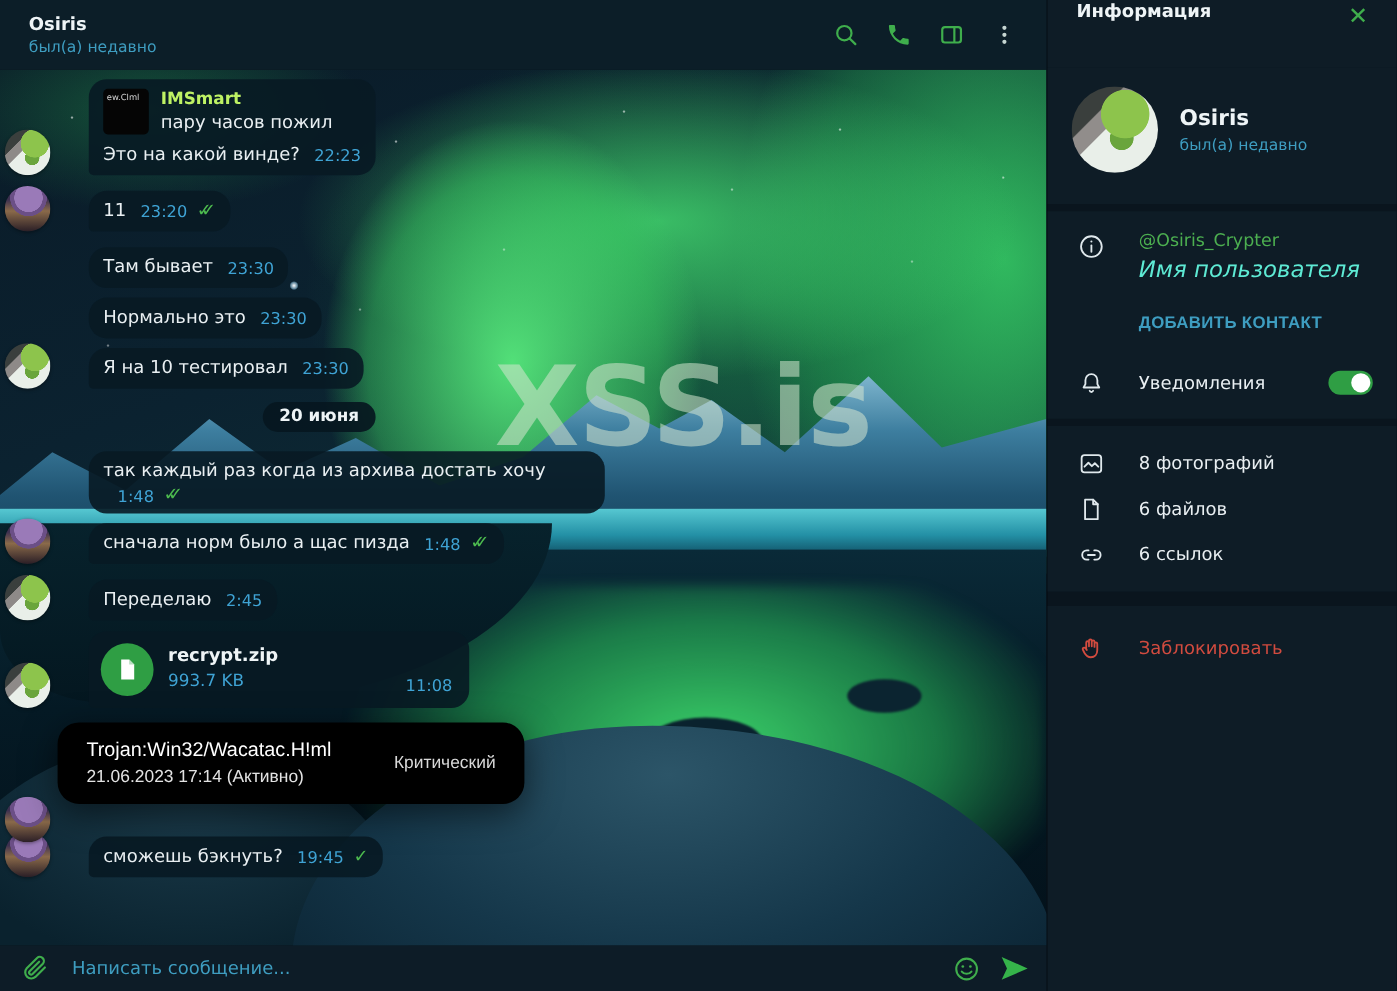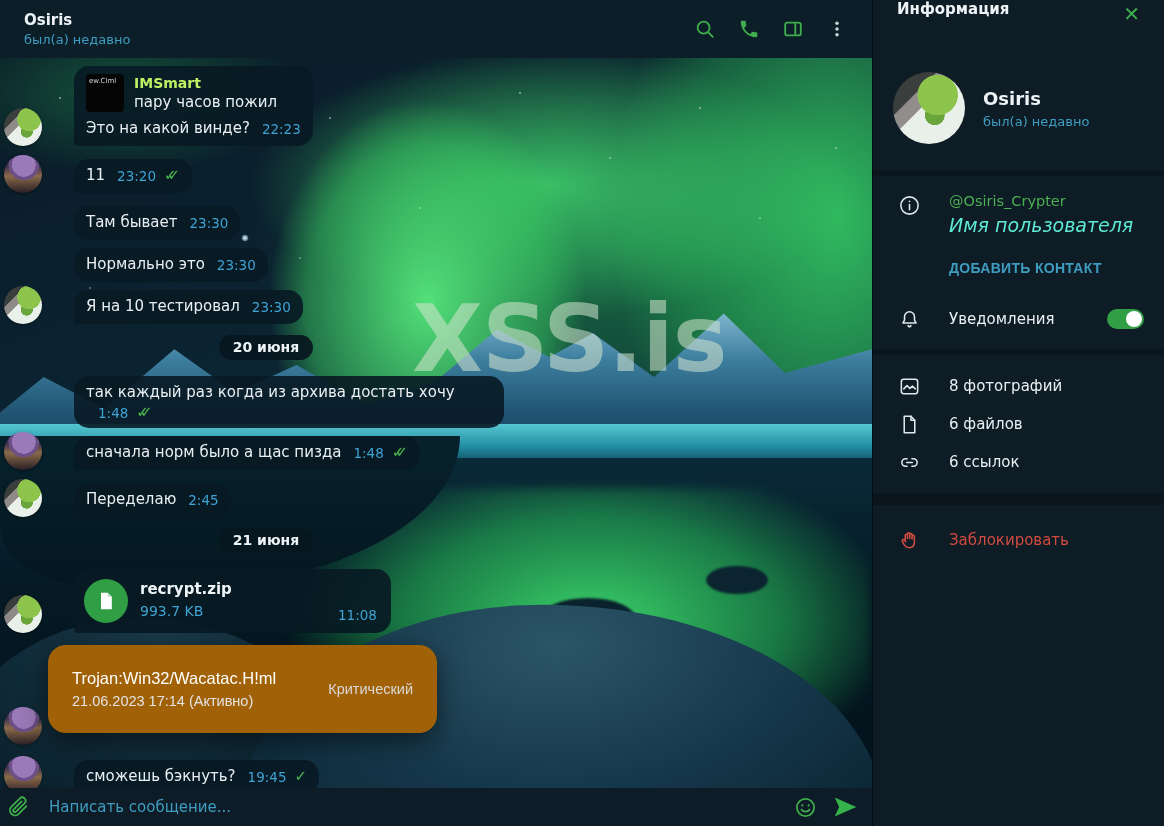--- a/index.html
+++ b/index.html
@@ -99,29 +99,29 @@
   .file-bubble { display:flex; align-items:flex-start; padding:10px 14px 10px 10px; }
   .file-badge { width:44px; height:44px; border-radius:50%; background:#2f9e44; display:flex; align-items:center; justify-content:center; flex:0 0 44px; cursor:pointer; }
   .file-col { margin-left:12px; min-width:150px; }
   .file-name { color:#eef4f6; font-size:15px; font-weight:bold; line-height:20px; }
   .file-size { color:#3fa3d4; font-size:14px; margin-top:4px; }
   .file-time { align-self:flex-end; color:#3fa3d4; font-size:13.5px; margin-left:48px; }
 
   
   .alert-wrap { position:relative; margin:12px 0 14px 44px; }
   .alert-av { position:absolute; left:-44px; top:62px; z-index:0; }
-  .alert-box { position:relative; z-index:1; width:389px; height:88px; background:#a16207; border-radius:18px;
+  .alert-box { position:relative; z-index:1; width:389px; height:68px; background:#000000; border-radius:18px;
     box-shadow:0 8px 28px rgba(0,0,0,.55); display:flex; align-items:center; padding:0 24px; cursor:pointer; }
   .alert-col { flex:1; }
   .alert-title { color:#ffffff; font-size:16.5px; line-height:22px; font-family:"Liberation Sans",sans-serif; }
   .alert-sub { color:#e3e3e3; font-size:14.5px; line-height:20px; margin-top:2px; font-family:"Liberation Sans",sans-serif; }
   .alert-sev { color:#d9d9d9; font-size:14.5px; margin-left:12px; font-family:"Liberation Sans",sans-serif;text-align:center; }
 
   
-  .composer { position:absolute; bottom:0; left:0; right:0; height:38px; background:#0d1c27; display:flex; align-items:center; padding:0 12px 0 3px; z-index:30; }
+  .composer { position:absolute; bottom:0; left:0; right:0; height:38px; background:#0d1c27; display:flex; align-items:center; padding:0 12px 0 14px; z-index:30; }
   .composer .icon-btn { width:30px; height:30px; }
   .msg-input { flex:1; background:transparent; border:none; outline:none; color:#e9eff2; font-size:15px; margin-left:16px; font-family:"DejaVu Sans","Liberation Sans",sans-serif; }
   .msg-input::placeholder { color:#3e9dc0; opacity:1; }
 
   
   .panel { width:292px; height:826px; background:#0a151e; display:flex; flex-direction:column; border-left:1px solid rgba(0,0,0,.45); }
   .panel-section { background:#0e1c26; }
   .panel-header { height:56px; display:flex; align-items:flex-start; justify-content:space-between; padding:0 20px 0 24px; }
   .panel-title { color:#eef4f6; font-size:15px; font-weight:bold; }
   .close-btn { background:none; border:none; color:#3fae4c; font-size:20px; cursor:pointer; line-height:1; padding:4px; }
@@ -297,23 +297,20 @@
           </div>
           <div class="row new-group">
             <div class="av av-osiris"></div>
             <div class="bubble tail">
               <div class="msg-line">
                 <span class="msg-text">Переделаю</span>
                 <span class="msg-time">2:45</span>
               </div>
             </div>
           </div>
-          <div class="chip-row">
-            <div class="chip">21 июня</div>
-          </div>
           <div class="row new-group">
             <div class="av av-osiris"></div>
             <div class="bubble tail file-bubble">
               <div class="file-badge">
                 <svg width="20" height="20" viewBox="0 0 24 24">
                   <path d="M6 2h8l5 5v15H6z" fill="#fff"></path>
                   <path d="M14 2l5 5h-5z" fill="#b9dec2"></path>
                 </svg>
               </div>
               <div class="file-col">

